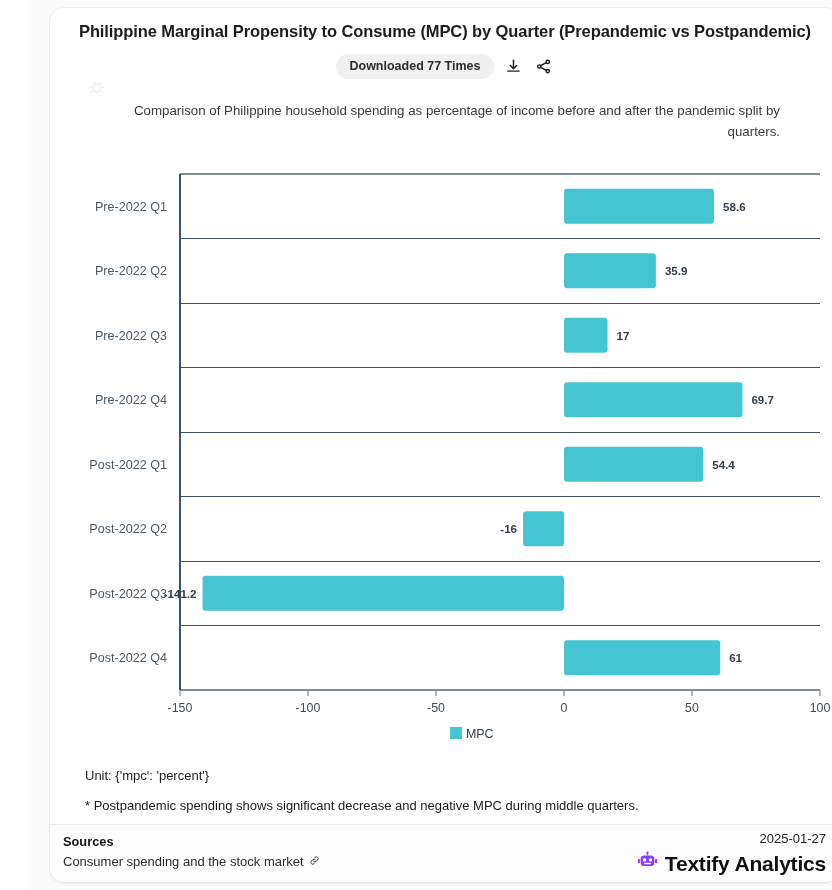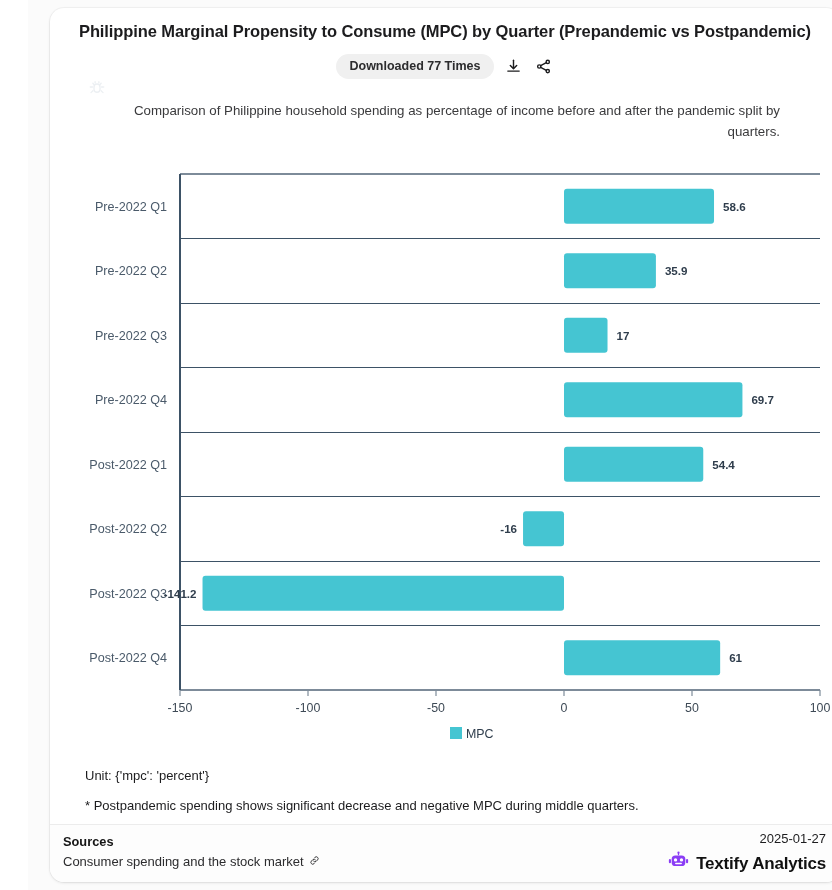--- a/index.html
+++ b/index.html
@@ -67,21 +67,21 @@
   
   .footer {
     position: absolute; left: 0; bottom: 0; width: 790px; height: 58px;
     background: #fdfdfd;
     border-top: 1px solid #ececec;
   }
   .sources-title { position: absolute; left: 13px; top: 9px; font-size: 12.8px; font-weight: bold; color: #151515; }
   .sources-item  { position: absolute; left: 13px; top: 29px; font-size: 13px; color: #2c2c2e; display: flex; gap: 5px; }
   .date { position: absolute; right: 14px; top: 6px; font-size: 13px; color: #1c1c1e; }
   .brand { position: absolute; right: 14px; top: 26px; display: flex; align-items: center; gap: 7px; }
-  .brand-name { font-size: 17px; font-weight: bold; color: #111; letter-spacing: -0.2px; }
+  .brand-name { font-size: 21px; font-weight: bold; color: #111; letter-spacing: -0.2px; }
 
   .scroll-hint { position: absolute; right: 2px; top: 0px; width: 6px; height: 890px; }
   .scroll-mark { position: absolute; right: 2px; width: 4px; background: #d8d8d8; border-radius: 2px; }
 </style>
 </head>
 <body>
 
 <div id="root">
 
   <div class="card">

